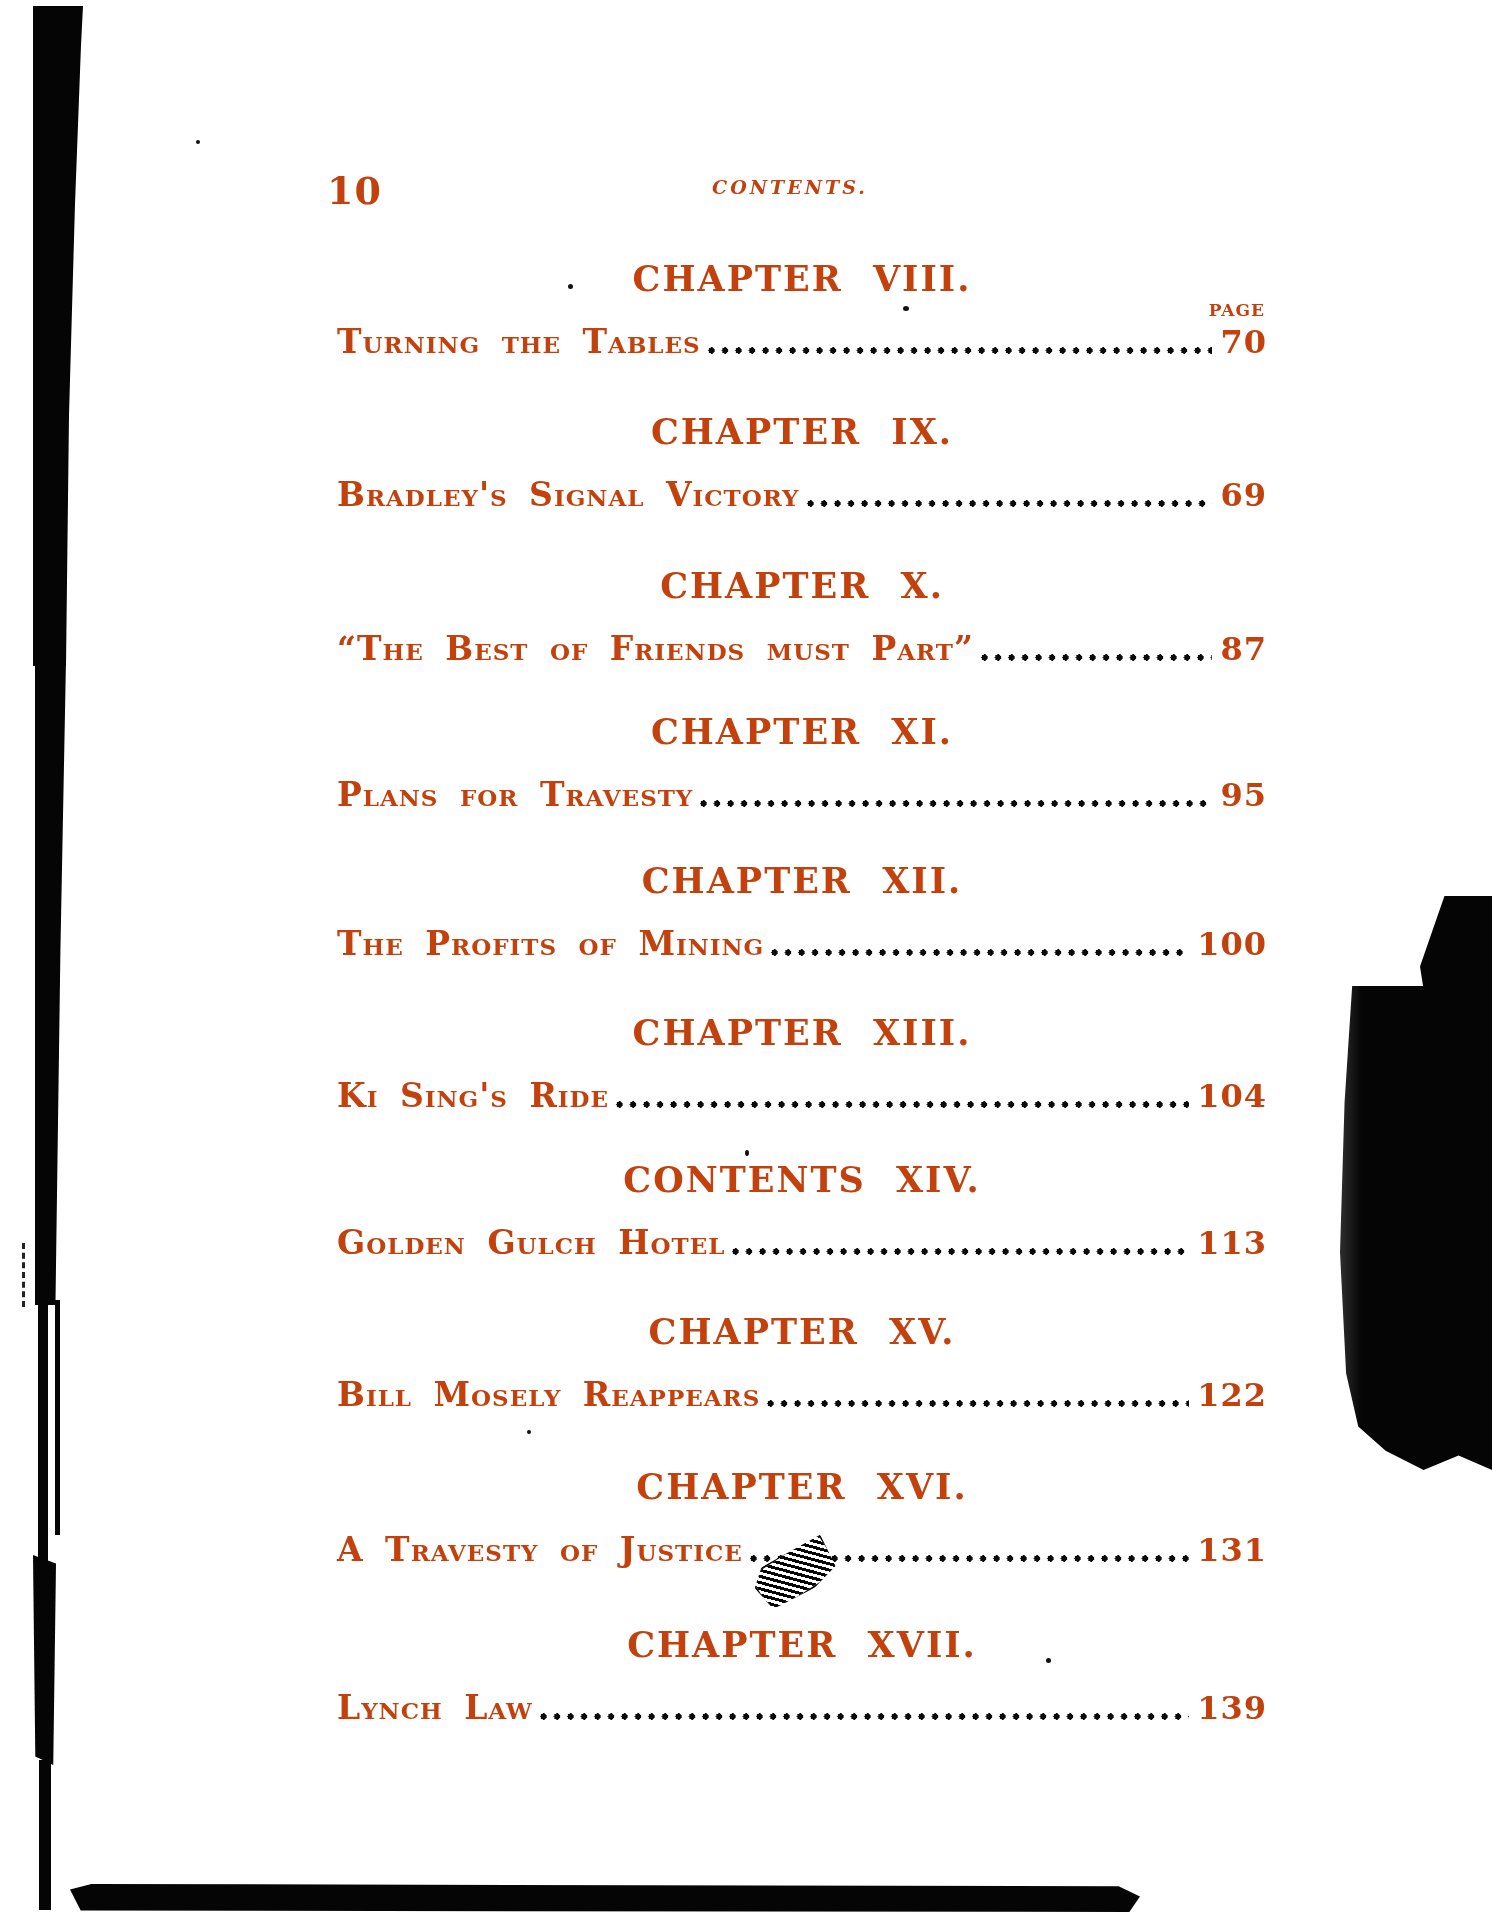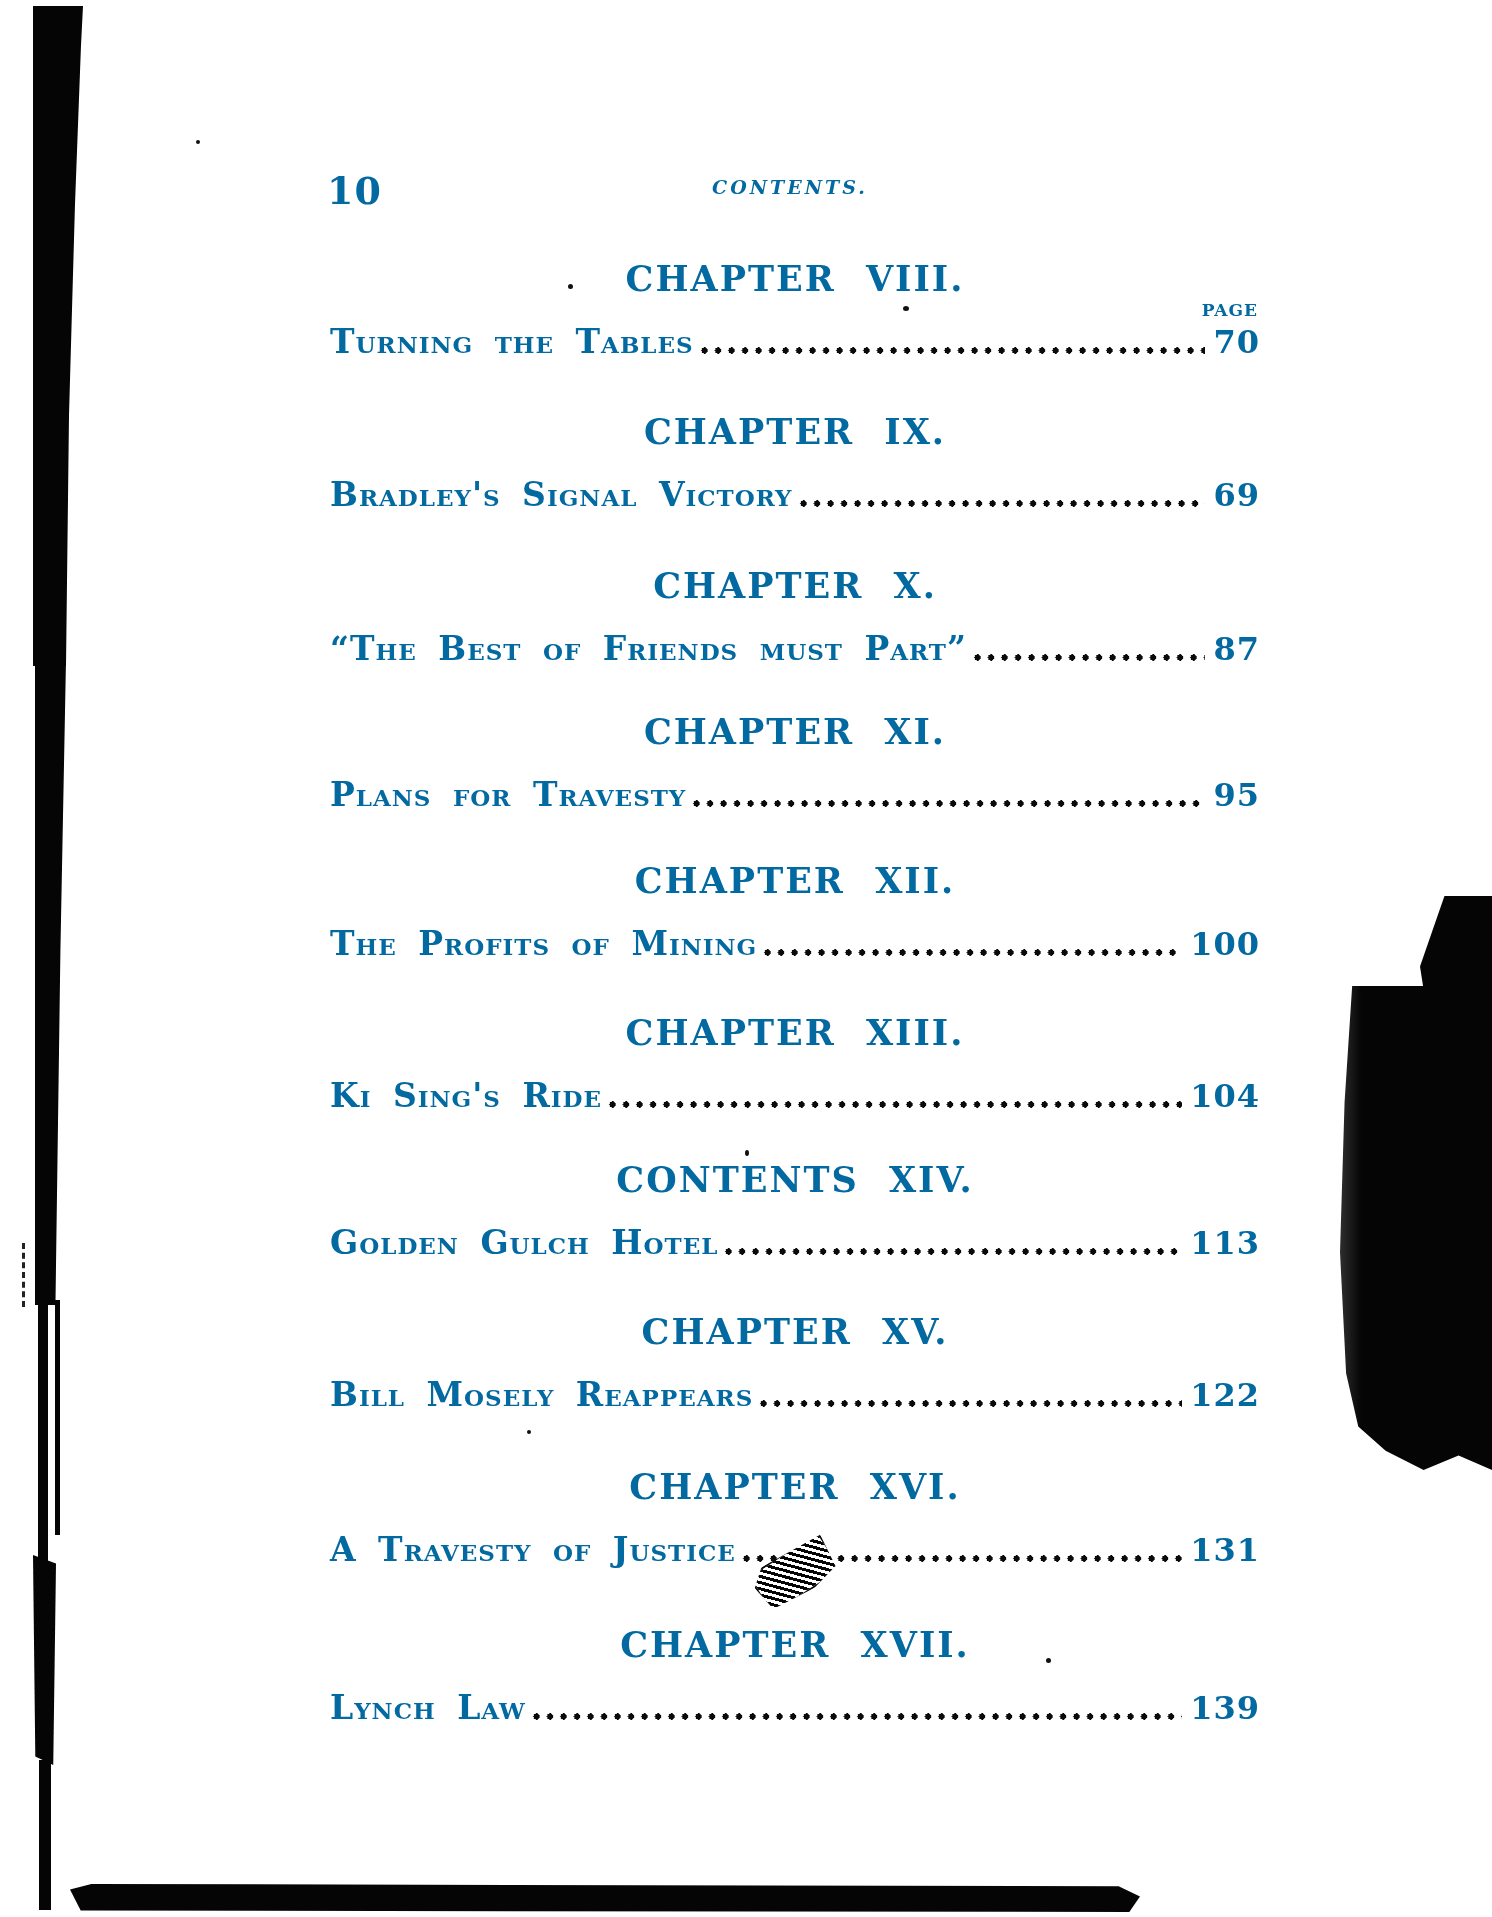--- a/index.html
+++ b/index.html
@@ -3,40 +3,40 @@
 <meta charset="utf-8">
 <style>
   html, body { margin: 0; padding: 0; background: #888; }
   #page {
     position: relative;
     width: 1492px;
     height: 1917px;
     background: #ffffff;
     overflow: hidden;
     font-family: "DejaVu Serif", "Liberation Serif", serif;
-    color: #0369a1;
+    color: #c2410c;
   }
 
   
   #folio {
     position: absolute; left: 327px; top: 168px;
     font-size: 38px; font-weight: bold; letter-spacing: 1px;
   }
   #running-head {
     position: absolute; left: 325px; top: 176px; width: 930px;
     text-align: center;
     font-size: 19px; font-style: italic; font-weight: bold;
     letter-spacing: 3px;
   }
 
   
   #toc {
     position: absolute; left: 325px; top: 0; width: 930px; height: 1917px;
   }
-  .chapter-section { position: absolute; left: 5px; width: 100%; }
+  .chapter-section { position: absolute; left: 12px; width: 100%; }
   .chapter-heading {
     text-align: center;
     font-size: 35px; font-weight: bold;
     letter-spacing: 2px; word-spacing: 16px;
     line-height: 38px;
     white-space: nowrap;
   }
   .page-label {
     position: absolute; top: 40px; right: 2px;
     font-size: 17px; font-weight: bold; letter-spacing: 1px;

